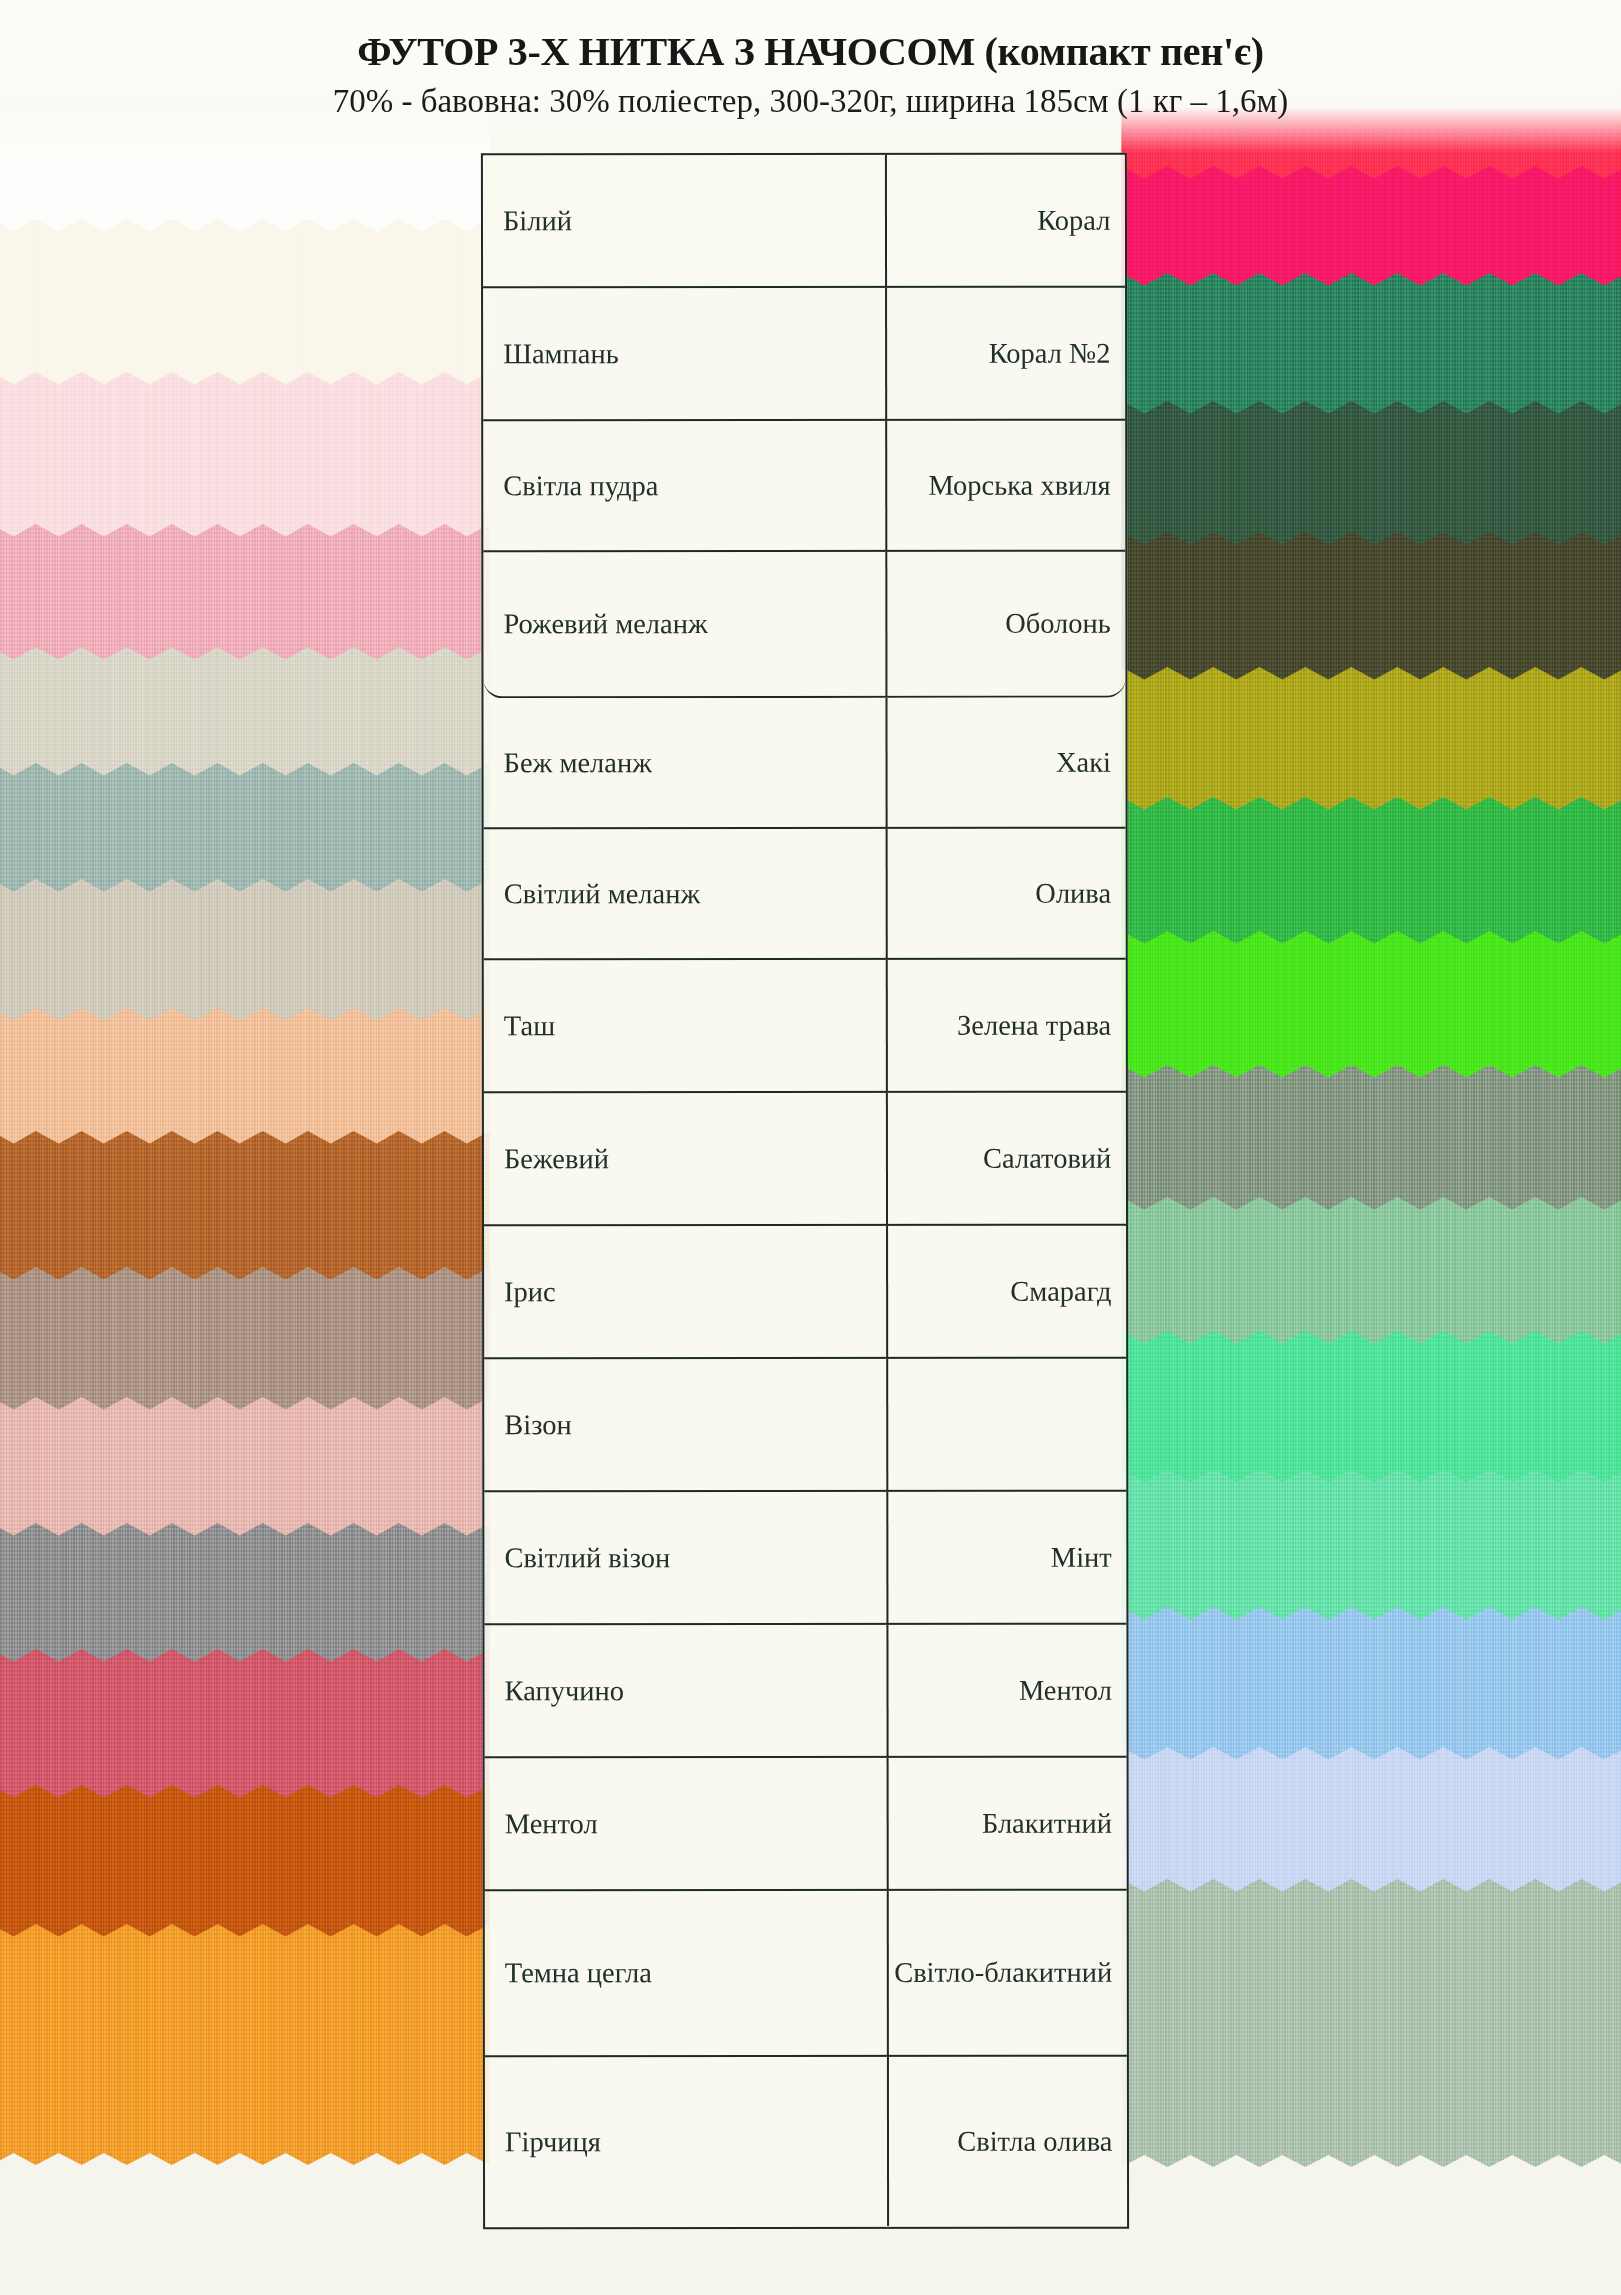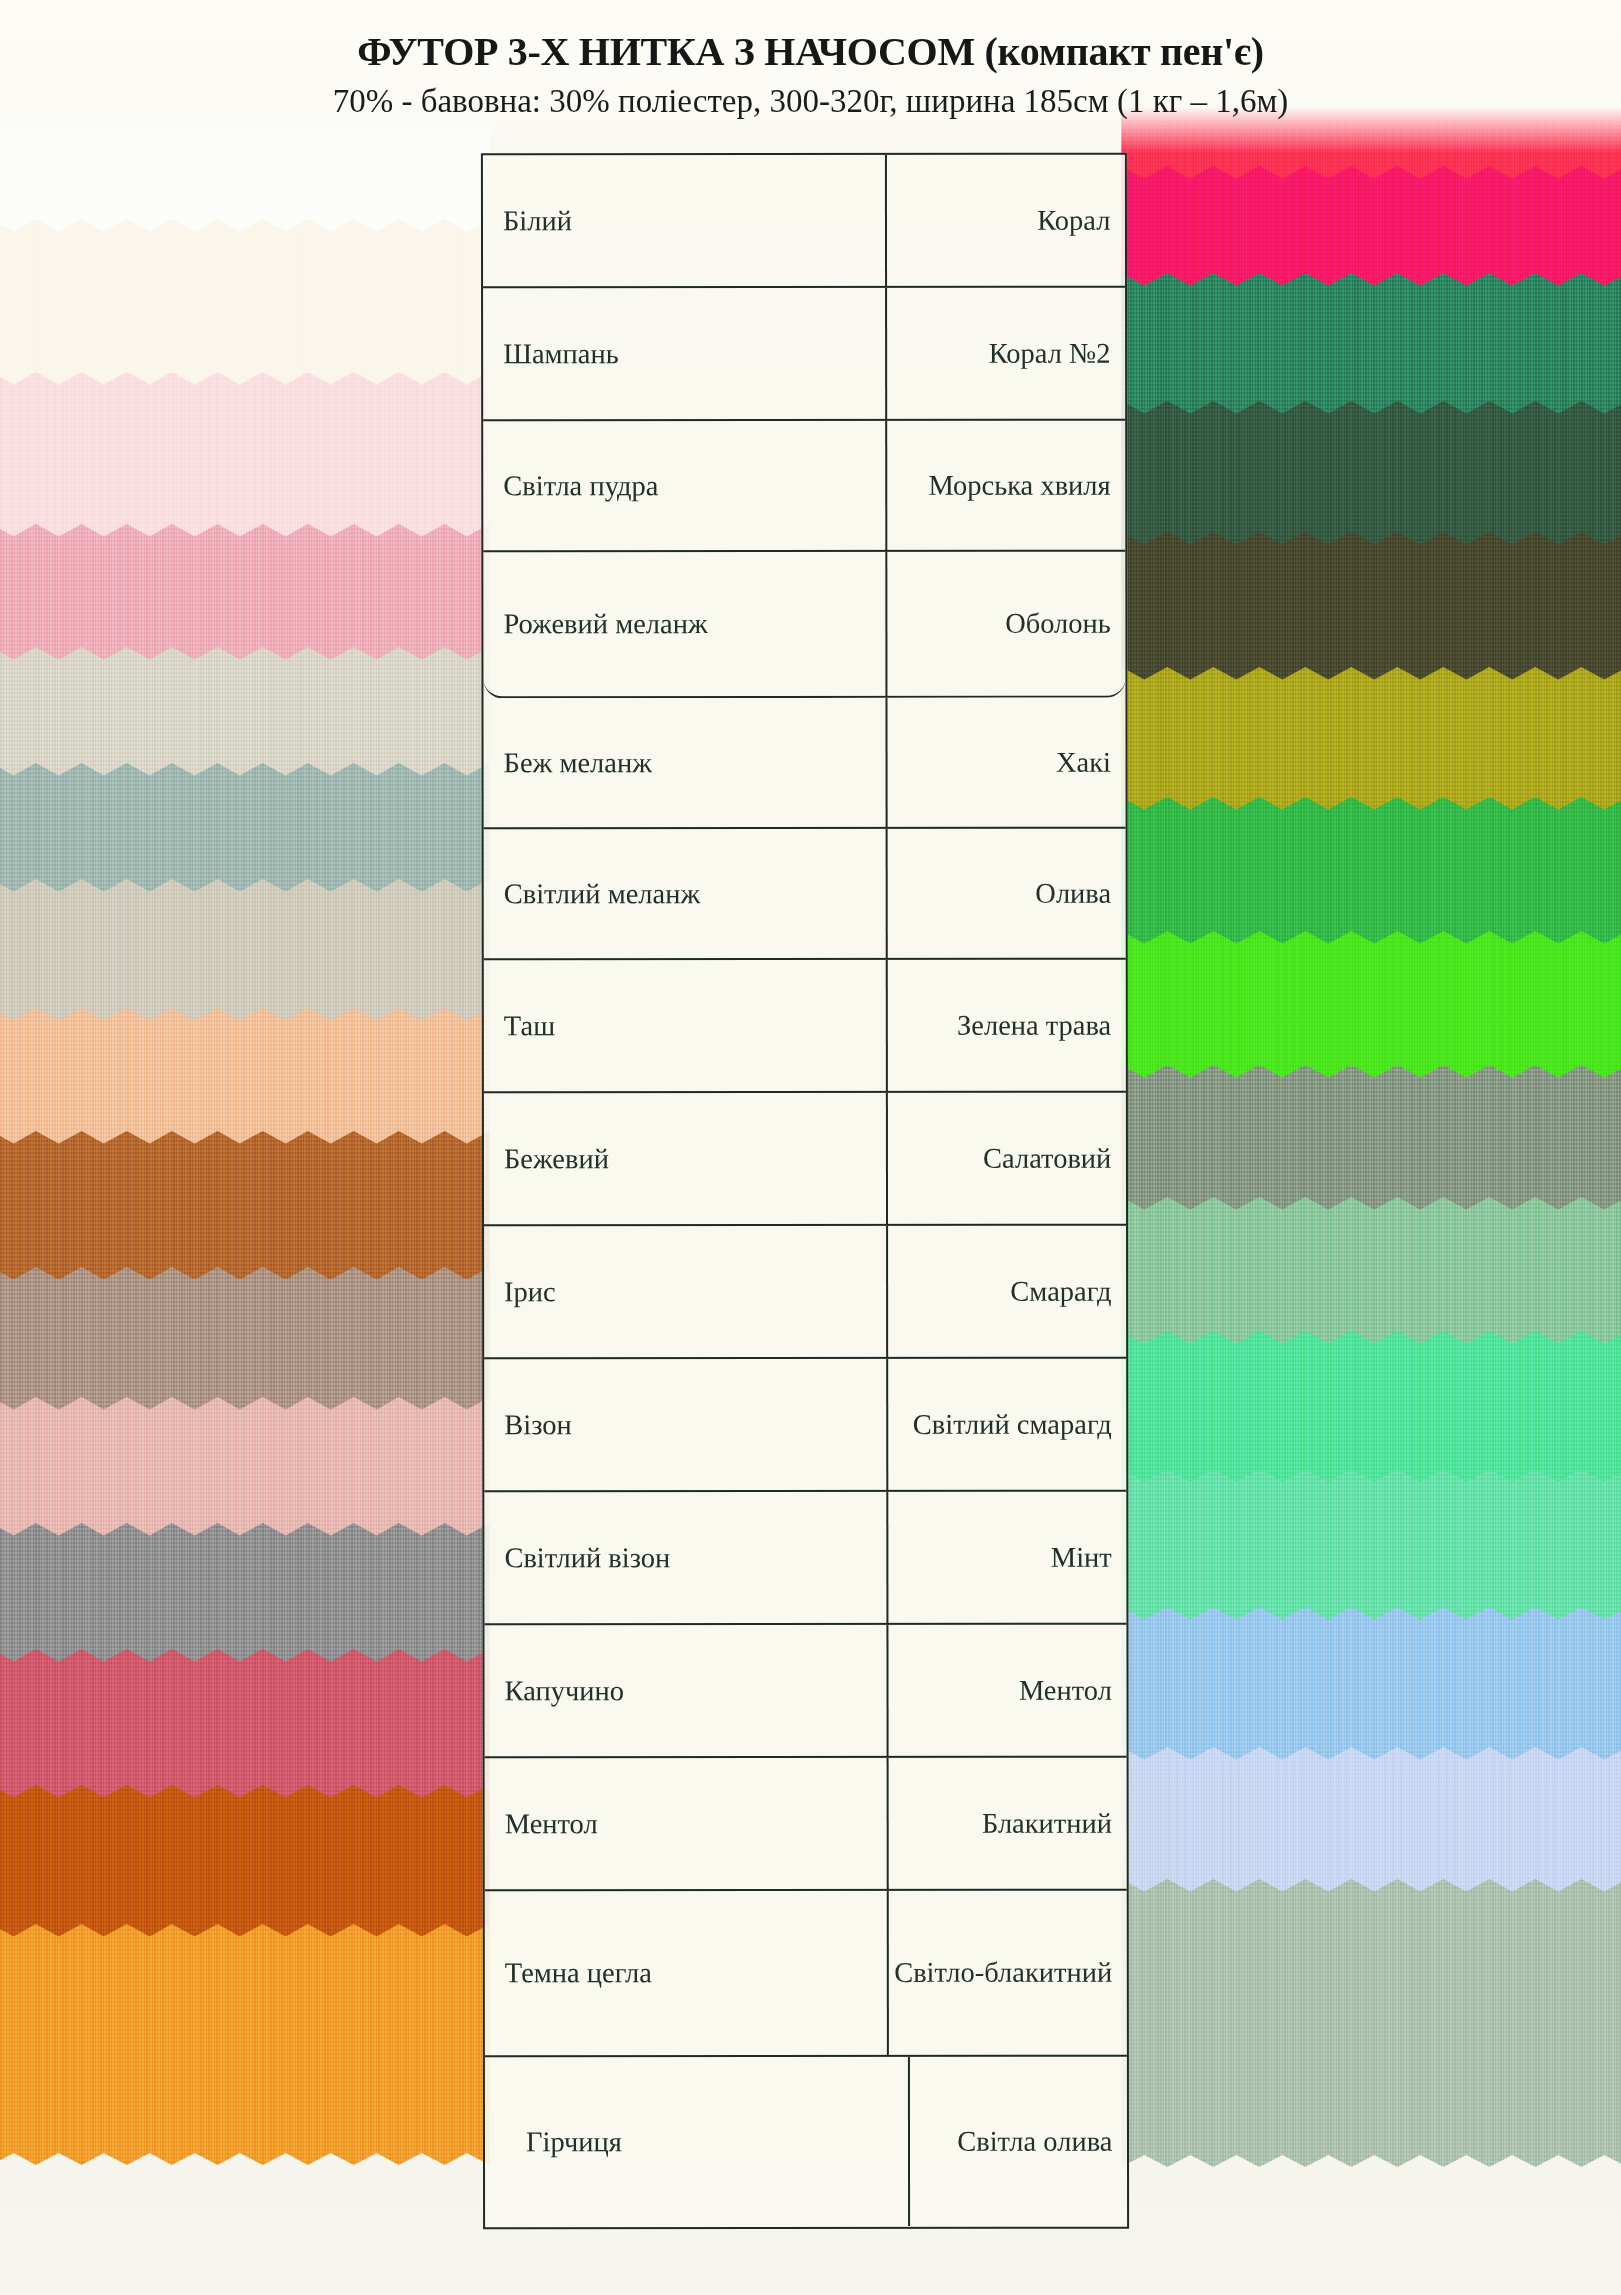--- a/index.html
+++ b/index.html
@@ -266,23 +266,20 @@
         <span>Ірис</span>
       </div>
       <div class="cell right">
         <span>Смарагд</span>
       </div>
     </div>
     <div class="row" style="height: 133px;">
       <div class="cell left">
         <span>Візон</span>
       </div>
-      <div class="cell right">
-        <span>Світлий смарагд</span>
-      </div>
     </div>
     <div class="row" style="height: 133px; justify-content: space-between;">
       <div class="cell left">
         <span>Світлий візон</span>
       </div>
       <div class="cell right">
         <span>Мінт</span>
       </div>
     </div>
     <div class="row" style="height: 133px;">
@@ -302,21 +299,21 @@
       </div>
     </div>
     <div class="row" style="height: 166px;">
       <div class="cell left">
         <span>Темна цегла</span>
       </div>
       <div class="cell right">
         <span>Світло-блакитний</span>
       </div>
     </div>
-    <div class="row" style="height: 169px; padding-left: 21px;">
+    <div class="row" style="height: 169px;">
       <div class="cell left">
         <span>Гірчиця</span>
       </div>
       <div class="cell right">
         <span>Світла олива</span>
       </div>
     </div>
   </div>
 
 <div id="headings">

